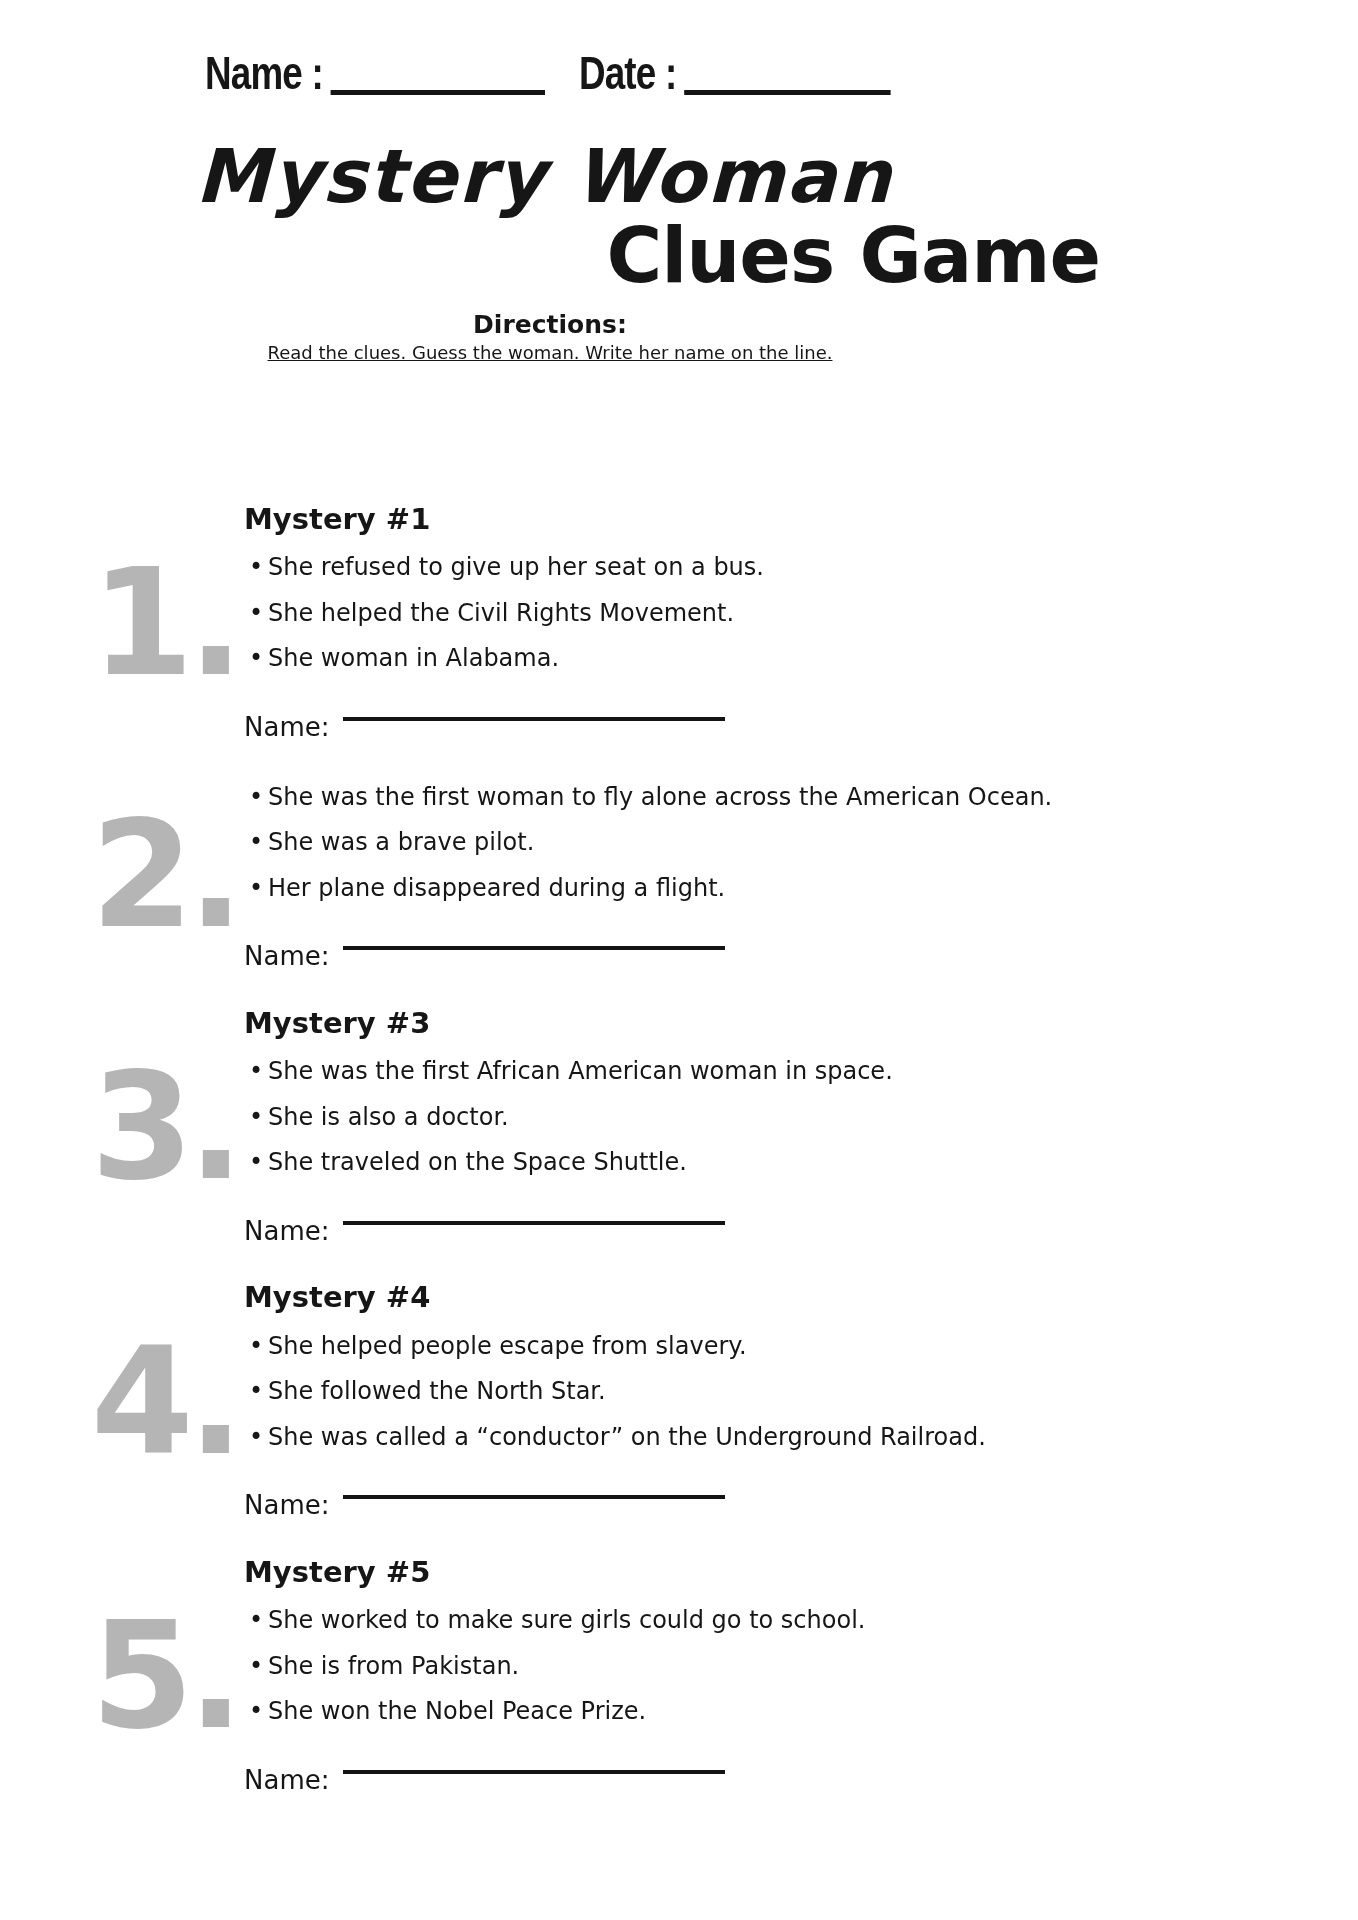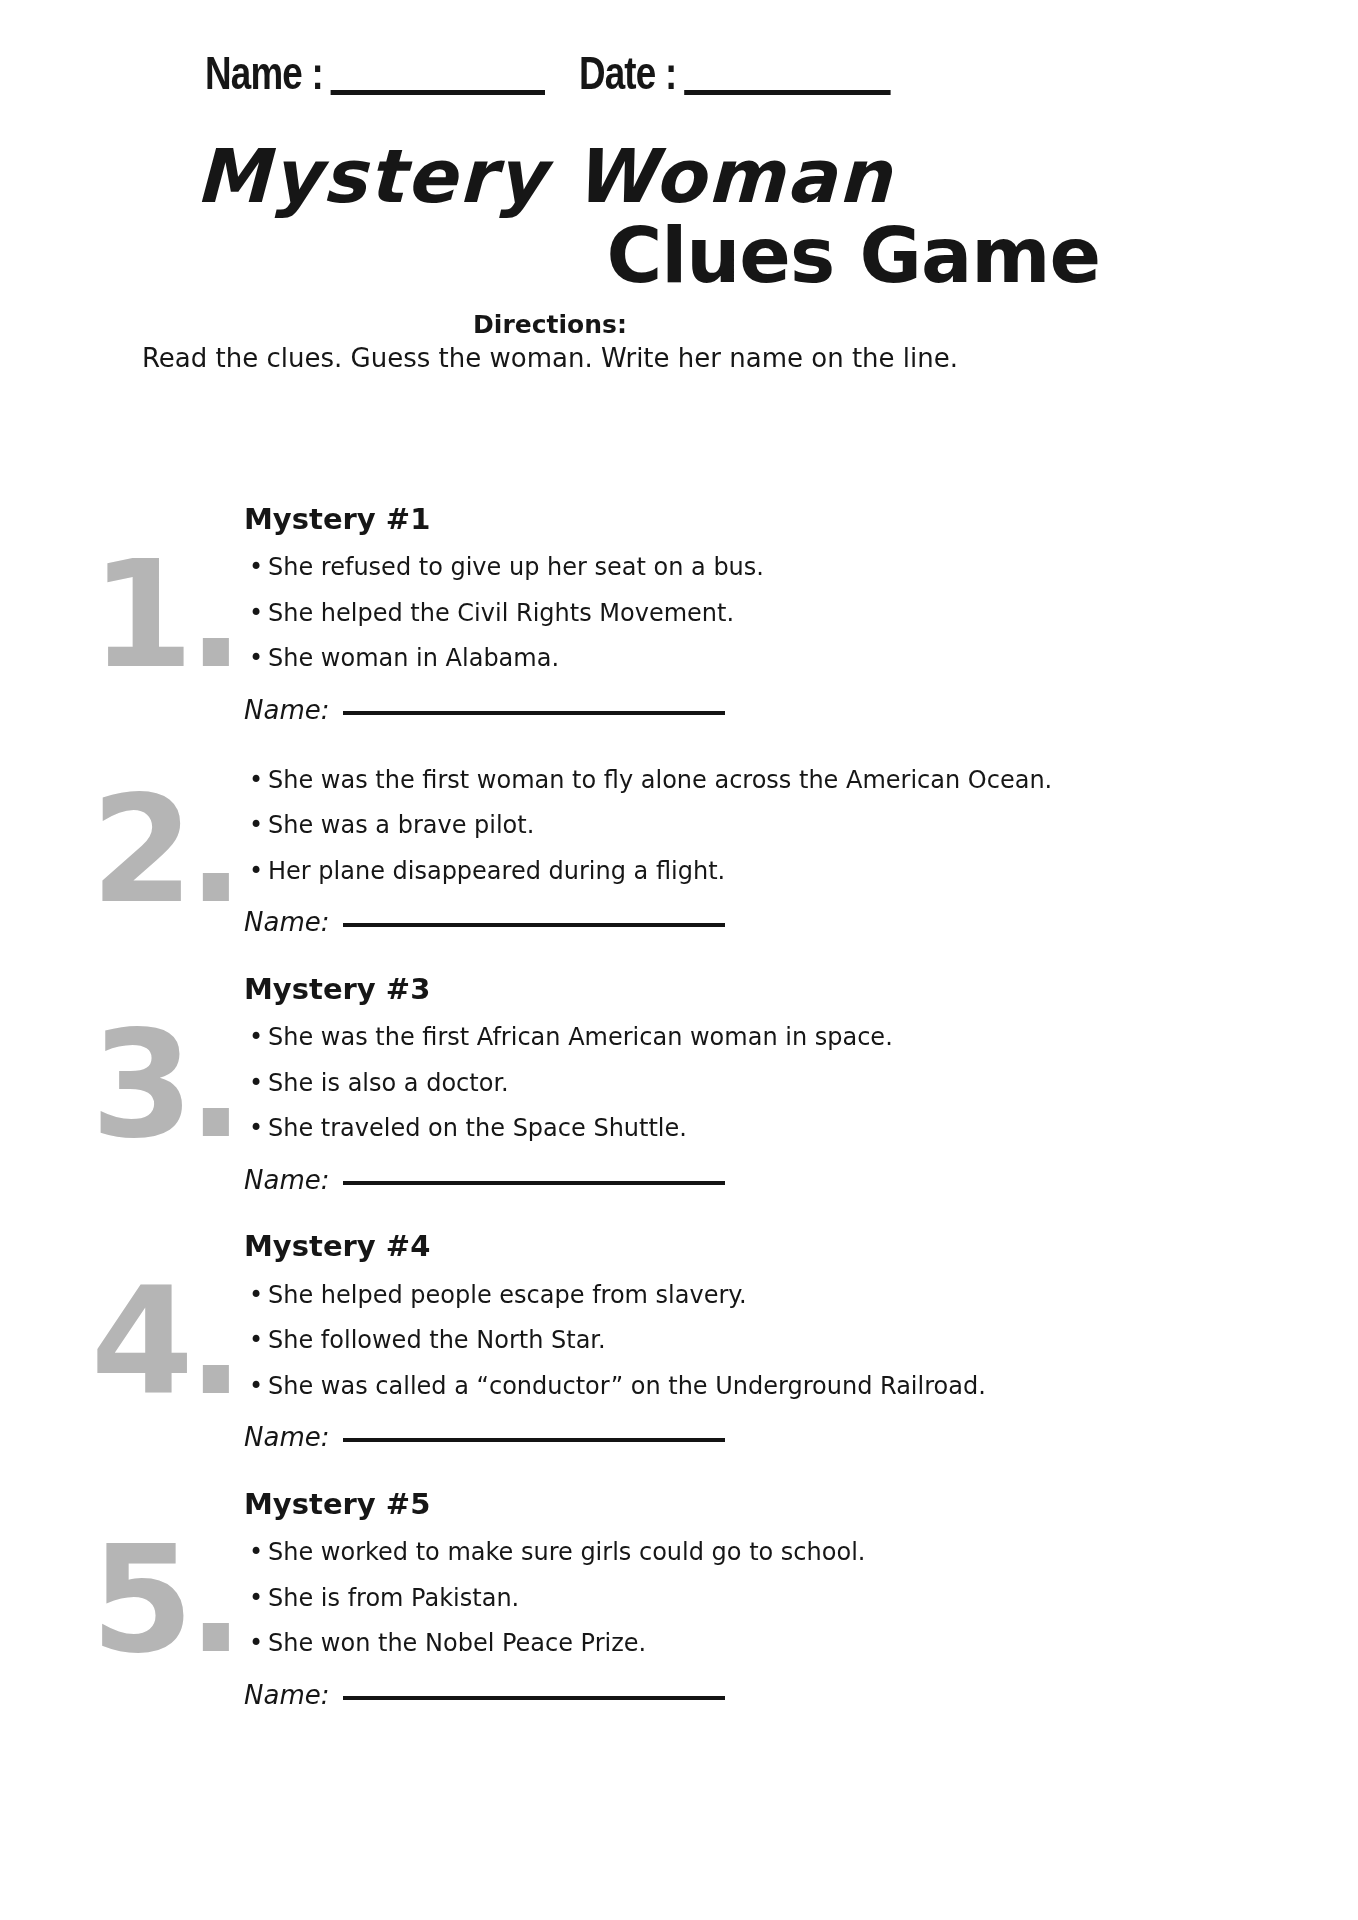--- a/index.html
+++ b/index.html
@@ -43,21 +43,21 @@
     letter-spacing:2px;
     transform:skewX(-4deg);
   }
   .title-main{
     font-family:"DejaVu Sans",sans-serif;
     font-weight:800;font-size:76px;line-height:1.0;
     letter-spacing:-1px;margin-top:2px;text-align:right;
   }
   .directions{margin-top:14px;line-height:1.35;}
   .directions-label{font-size:25px;font-weight:700;}
-  .directions-text{font-size:26px;}
+  .directions-text{font-size:18px;text-decoration:underline;}
 
   
   .sections{position:absolute;top:498px;left:0;width:1358px;}
   .section{display:flex;margin-bottom:24px;}
   .sec-num{
     flex:0 0 238px;
     text-align:right;padding-right:6px;
     align-self:center;
     font-size:148px;font-weight:700;line-height:1;
     color:#b5b5b5;
@@ -72,22 +72,22 @@
   .clue{
     font-size:24px;line-height:1.9;
     display:flex;align-items:baseline;
   }
   .bullet{
     flex:0 0 24px;text-align:center;
     font-size:24px;
   }
   .clue-text{flex:1;}
   .name-row{
-    margin-top:8px;font-size:26px;line-height:1.6;
-    display:flex;align-items:center;white-space:nowrap;font-style:italic;
+    margin-top:25px;font-size:26px;line-height:1.6;
+    display:flex;align-items:flex-start;white-space:nowrap;
   }
   .name-row .answer-line{
     display:inline-block;width:382px;height:10px;
     border-bottom:4px solid #141414;
     margin-left:14px;margin-bottom:6px;
   }
 </style>
 </head>
 <body>
 

